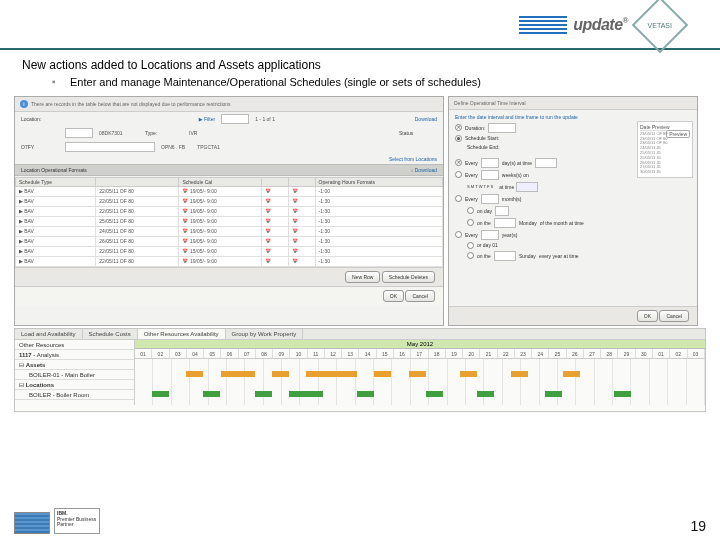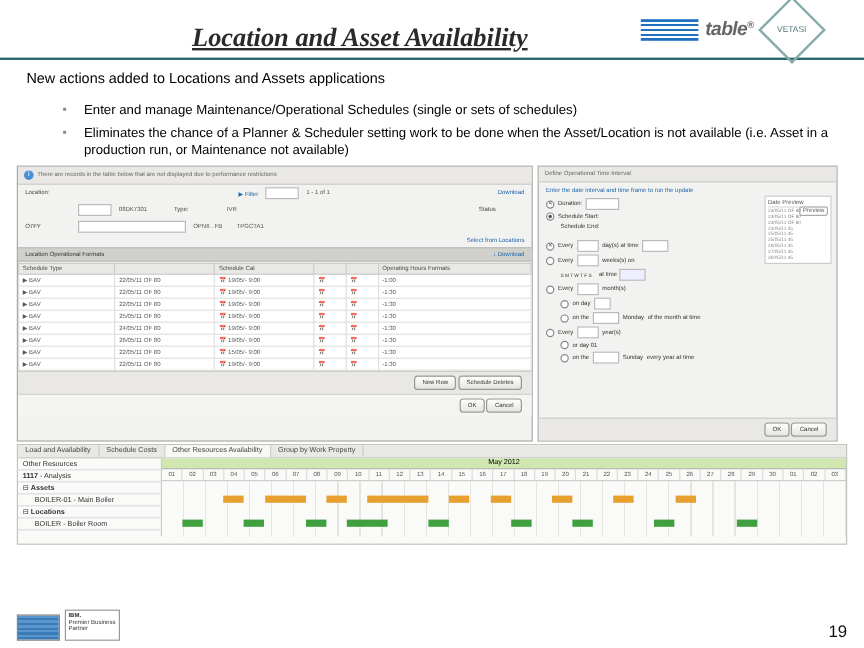--- a/index.html
+++ b/index.html
@@ -6,21 +6,21 @@
   body { width: 720px; height: 540px; font-family: Arial, sans-serif; background: #fff; position: relative; overflow: hidden; }
   .header { position: relative; height: 50px; border-bottom: 2px solid #2a6a6a; }
   .logos { position: absolute; right: 40px; top: 5px; display: flex; align-items: center; gap: 6px; }
   .ibm-logo { width: 48px; height: 18px; background: repeating-linear-gradient(0deg,#1f70c1 0 2px,transparent 2px 4px); }
   .maximo-text { font-size: 16px; font-weight: bold; color: #666; font-style: italic; letter-spacing: -0.5px; }
   .maximo-r { font-size: 8px; vertical-align: top; }
   .vetasi-badge { width: 40px; height: 40px; border: 2px solid #8aa; transform: rotate(45deg); display: flex; align-items: center; justify-content: center; margin-left: 6px; }
   .vetasi-badge span { transform: rotate(-45deg); font-size: 7px; color: #577; }
   .title { position: absolute; left: 160px; bottom: 4px; font-size: 22px; font-weight: bold; font-style: italic; color: #2a2a2a; text-decoration: underline; font-family: "Times New Roman", serif; }
   .content { padding: 8px 22px 0 22px; }
-  .intro { font-size: 12px; margin-bottom: 14px; }
+  .intro { font-size: 12px; margin-bottom: 4px; }
   .bullets { list-style: none; padding-left: 30px; }
   .bullets li { font-size: 11px; margin-bottom: 5px; position: relative; padding-left: 18px; line-height: 1.25; }
   .bullets li::before { content: "▪"; position: absolute; left: 0; color: #888; font-size: 10px; }
   .shot-area { margin: 6px 14px 0 14px; display: flex; gap: 4px; }
   .shot { border: 1px solid #aaa; background: #f2f2f0; font-size: 5px; color: #555; }
   .shot1 { width: 430px; height: 230px; }
   .shot2 { width: 250px; height: 230px; }
   .banner { background: #e9e8e4; border-bottom: 1px solid #ccc; padding: 3px 5px; font-size: 5px; color: #666; }
   .info-icon { display: inline-block; width: 8px; height: 8px; border-radius: 50%; background: #4a90d9; color: #fff; text-align: center; line-height: 8px; font-size: 6px; margin-right: 3px; }
   .row { display: flex; gap: 6px; padding: 2px 6px; align-items: center; }
@@ -63,33 +63,31 @@
   .ibm-block { width: 36px; height: 22px; background: repeating-linear-gradient(0deg,#3b7bb8 0 2px,#5a96cc 2px 4px); border: 1px solid #888; }
   .bp-badge { width: 46px; height: 26px; border: 1px solid #999; font-size: 5px; padding: 2px; color: #333; line-height: 1.1; }
   .page-num { font-size: 14px; color: #111; }
 </style>
 </head>
 <body>
 
 <div class="header">
   <div class="logos">
     <div class="ibm-logo"></div>
-    <span class="maximo-text"><span>table</span><span class="maximo-r">®</span></span>
+    <span class="maximo-text"><span>update</span><span class="maximo-r">®</span></span>
     <div class="vetasi-badge">
         <span>VETASI</span>
       </div>
   </div>
-  <div class="title">Location and Asset Availability</div>
 </div>
 
 <div class="content">
   <div class="intro">New actions added to Locations and Assets applications</div>
   <ul class="bullets">
     <li>Enter and manage Maintenance/Operational Schedules (single or sets of schedules)</li>
-    <li>Eliminates the chance of a Planner &amp; Scheduler setting work to be done when the Asset/Location is not available (i.e. Asset in a production run, or Maintenance not available)</li>
   </ul>
 </div>
 
 <div class="shot-area">
 
   <div class="shot shot1">
     <div class="banner"><span class="info-icon">i</span><span>There are records in the table below that are not displayed due to performance restrictions</span></div>
     <div class="row">
       <span class="lbl">Location:</span>
       <span class="lnk">▶ Filter</span>

